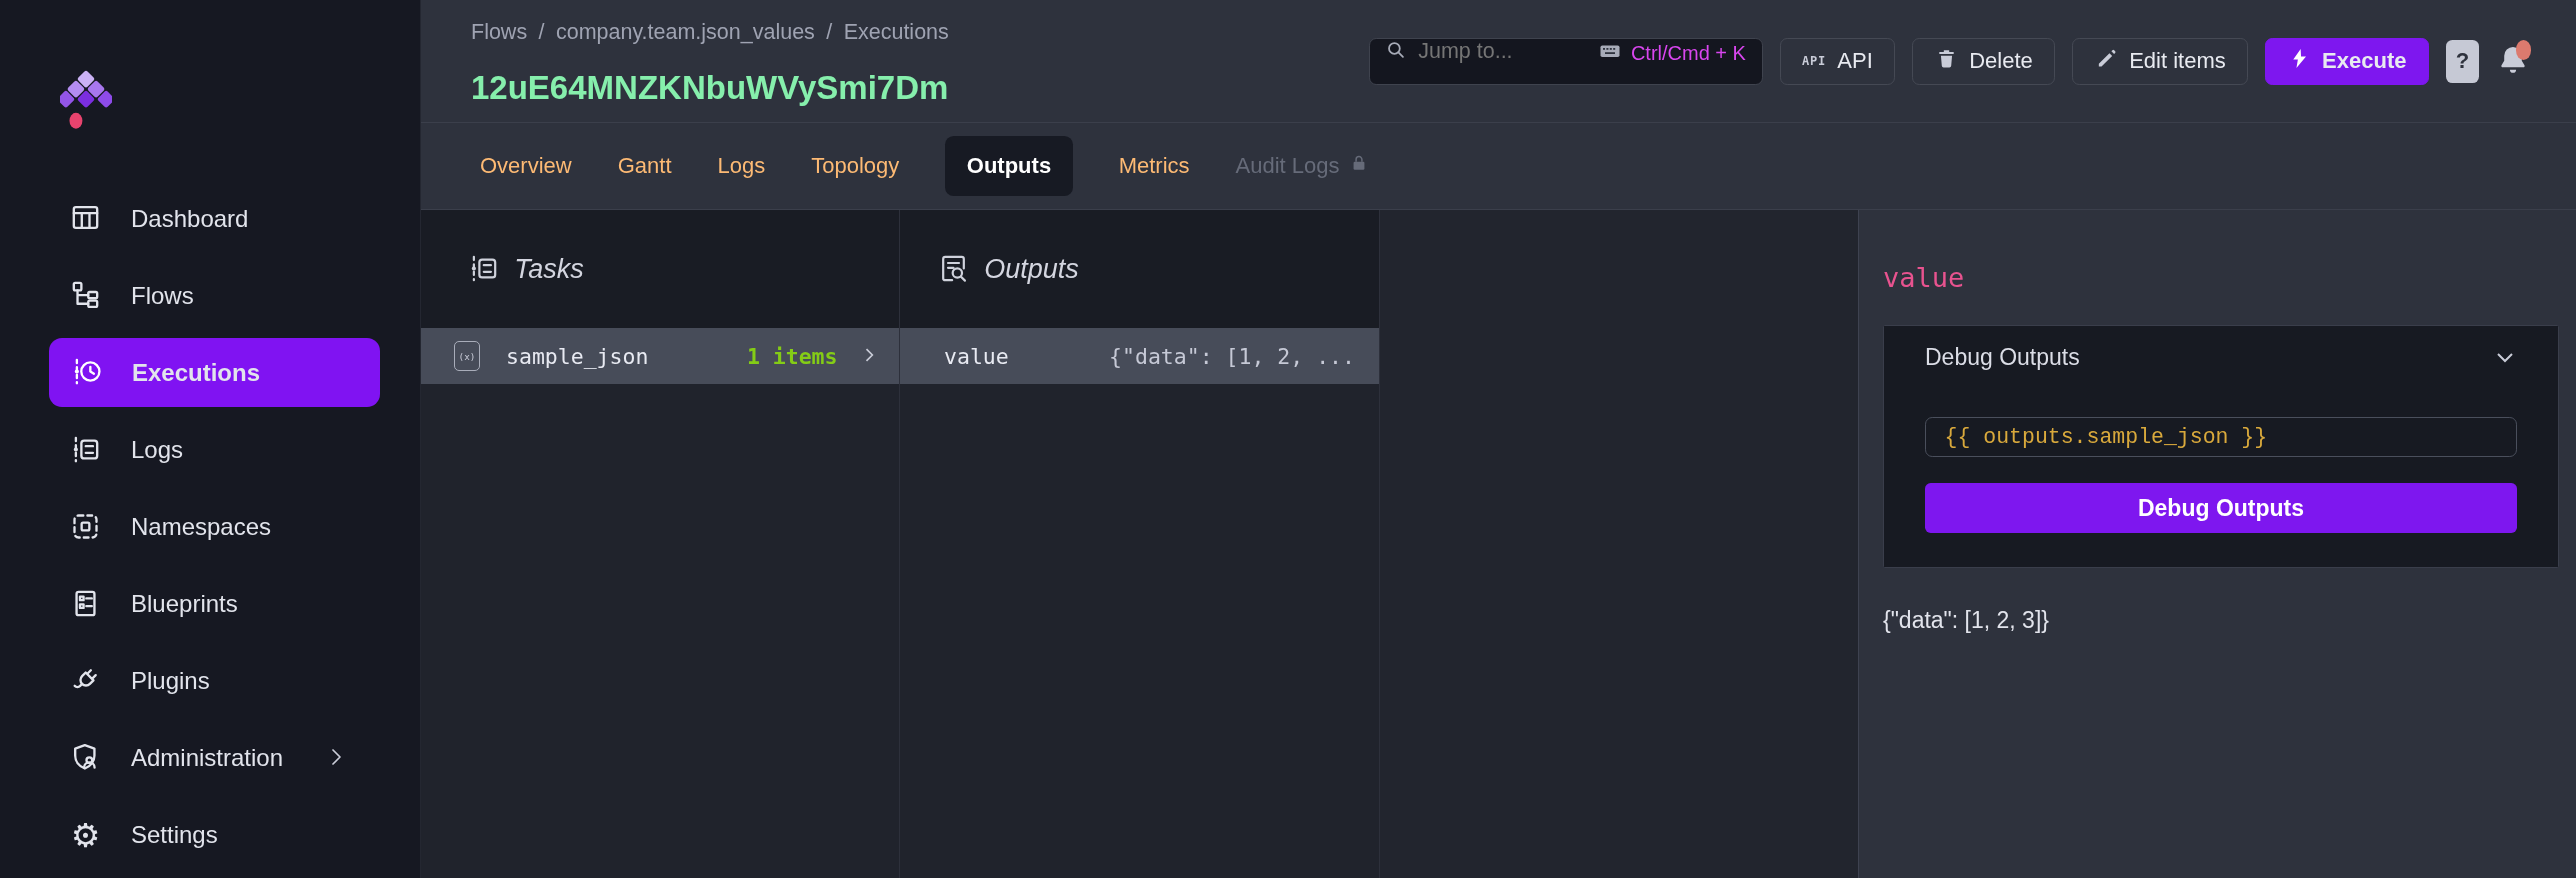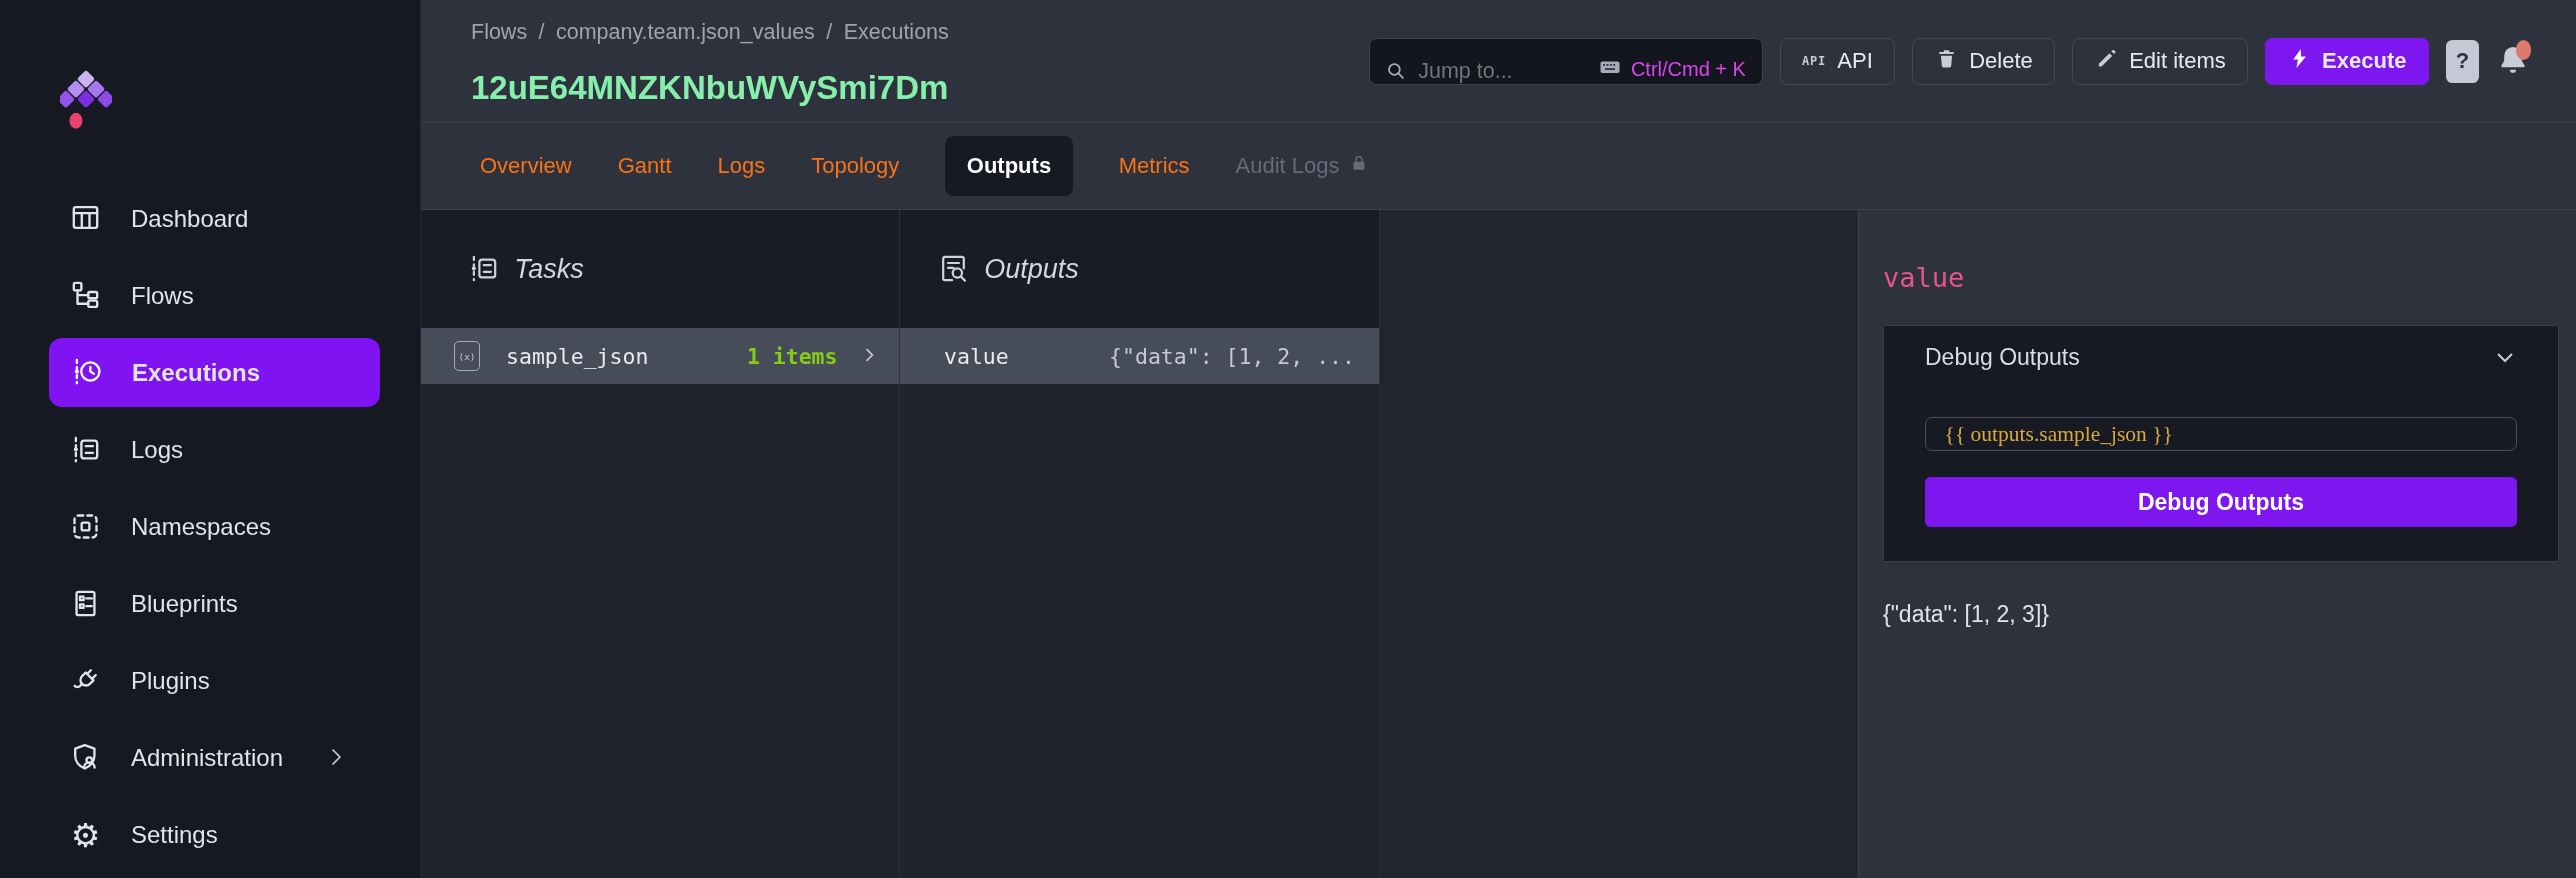--- a/index.html
+++ b/index.html
@@ -34,21 +34,21 @@
 
   
   .header { height:123px; background:#2E323D; border-bottom:0.7px solid #3B3F4B;
             display:flex; align-items:center; }
   .header-left { padding:4.3px 0 0 50px; }
   .breadcrumb { display:flex; gap:11.4px; font-size:21.5px; color:#9FA3B2; }
   .page-title { margin-top:24px; font-size:33px; font-weight:700; color:#86efac; }
   .header-right { margin-left:auto; margin-right:46px; display:flex;
                   align-items:center; gap:17px; }
   .jump-box { width:394px; height:47px; background:#14161F; border:0.7px solid #3F434E;
-              border-radius:7.2px; display:flex; align-items:flex-end; padding:0 15.7px; gap:11.4px; }
+              border-radius:7.2px; display:flex; align-items:flex-start; padding:0 15.7px; gap:11.4px; }
   .jump-box input { flex:1; min-width:0; background:transparent; border:none; outline:none;
                     font-size:21.5px; color:#A7ABB8; font-family:"Liberation Sans",sans-serif; }
   .shortcut { display:flex; align-items:center; gap:8.6px; color:#d946ef; font-size:20px; white-space:nowrap; }
   .hbtn { height:47px; border:0.7px solid #454954; border-radius:7.2px; background:transparent;
           display:flex; align-items:center; gap:11.4px; padding:0 21.5px; color:#E8EAF0;
           font-size:22px; cursor:pointer; white-space:nowrap; }
   .hbtn svg { width:23px; height:23px; flex:none; }
   .api-chip { font-size:12px; font-weight:700; letter-spacing:0.7px; color:#C9CCD8;
               font-family:"DejaVu Sans Mono",monospace; }
   .execute-btn { background:#7E17EF; border-color:#7E17EF; font-weight:600; }
@@ -56,21 +56,21 @@
                font-size:22px; font-weight:700; display:flex; align-items:center;
                justify-content:center; cursor:pointer; }
   .bell-wrap { position:relative; width:34px; height:37px; cursor:pointer; }
   .bell-wrap svg { width:34px; height:34px; }
   .bell-dot { position:absolute; right:-1.4px; top:-2.9px; width:15.7px; height:20px;
               border-radius:50%; background:#DC7A6E; }
 
   
   .tabbar { height:87px; background:#2E323D; border-bottom:0.7px solid #3B3F4B;
             display:flex; align-items:center; gap:46px; padding-left:59px; }
-  .tab { font-size:22px; color:#f97316; cursor:pointer; display:flex;
+  .tab { font-size:22px; color:#fdba74; cursor:pointer; display:flex;
          align-items:center; gap:10px; }
   .tab.active { background:#171A23; color:#FFFFFF; font-weight:700;
                 padding:17px 21.5px; border-radius:8.6px; }
   .tab.locked { color:#666B79; }
   .tab.locked svg { width:20px; height:20px; stroke:#666B79; fill:none; stroke-width:1.8; }
 
   
   .content { flex:1; display:flex; min-height:0; }
   .col { display:flex; flex-direction:column; }
   .col-tasks  { width:479px; border-right:0.7px solid #2D303B; background:#20232C; }
@@ -98,24 +98,24 @@
   
   .panel { flex:1; background:#2E323D; border-left:0.7px solid #3E4250;
            padding:52px 17px 0 24px; }
   .panel-key { font-size:27px; color:#E8538F; }
   .debug-card { margin-top:31.5px; background:#171A22; border:0.7px solid #3A3E4B;
                 border-radius:1.4px; padding:18.6px 41px 34px 41px; }
   .debug-head { display:flex; align-items:center; justify-content:space-between;
                 cursor:pointer; }
   .debug-title { font-size:23px; color:#DBDDE6; }
   .debug-head svg { width:24px; height:24px; stroke:#C9CCD8; fill:none; stroke-width:2; }
-  .expr-input { margin-top:46px; width:100%; height:34px; background:transparent;
+  .expr-input { margin-top:46px; width:100%; height:40px; background:transparent;
                 border:1.4px solid #4A4F5C; border-radius:7.2px; outline:none;
                 padding:0 18.6px; font-size:21.5px; color:#D9A93C;
-                font-family:Liberation Serif, serif; }
+                font-family:Liberation Mono, monospace; }
   .debug-btn { margin-top:26px; width:100%; height:50px; background:#7E17EF;
                border:none; border-radius:5.7px; color:#FFFFFF; font-size:23px;
                font-weight:600; cursor:pointer; font-family:"Liberation Sans",sans-serif; }
   .result-text { margin-top:39px; font-size:23px; color:#E2E4EC; }
 
   .hicon { fill:#C9CCD8; }
 </style>
 </head>
 <body>
 

